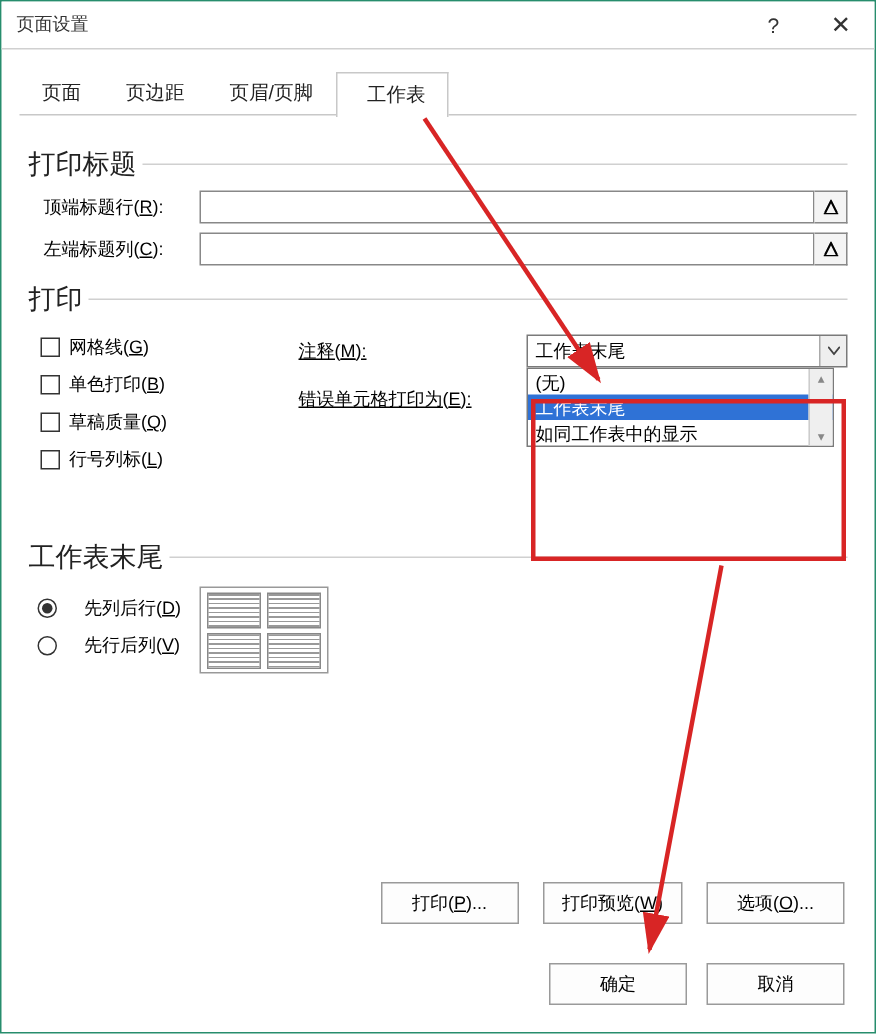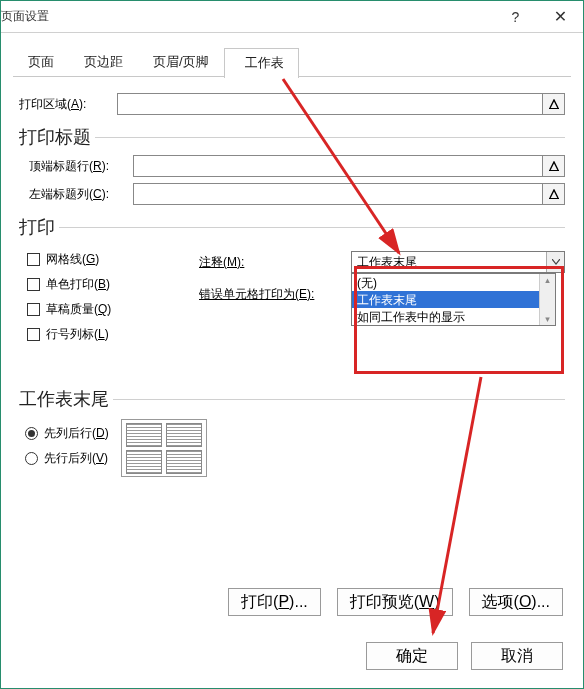--- a/index.html
+++ b/index.html
@@ -16,20 +16,21 @@
     background: #fff;
     position: relative;
     overflow: hidden;
   }
   .titlebar {
     height: 32px;
     background: #fff;
     border-bottom: 1px solid #d0d0d0;
     display: flex;
     align-items: center;
+    padding-left: 10px;
   }
   .titlebar .title { flex: 1; font-size: 12px; color: #333; }
   .tbtn {
     width: 45px; height: 30px;
     display: flex; align-items: center; justify-content: center;
     font-size: 14px; color: #333;
   }
   .tbtn.close { font-size: 16px; }
 
   .tabs {
@@ -144,21 +145,21 @@
     padding: 2px 5px;
     font-size: 12px;
     height: 17px;
     line-height: 15px;
   }
   .dropdown .opt.sel { background: #2f72d6; color: #fff; }
   .dropdown .sb { position:absolute; right:0; top:0; bottom:0; width:16px; background:#efefef; border-left:1px solid #ccc; display:flex; flex-direction:column; justify-content:space-between; align-items:center;}
   .dropdown .sb .a{font-size:9px; color:#888; padding:1px 0;}
 
   .order { display: flex; gap: 12px; padding-left: 6px; margin-top: 6px; }
-  .radios .radio { display: flex; align-items: center; gap: 6px; margin: 8px 0; }
+  .radios .radio { display: flex; align-items: center; gap: 18px; margin: 8px 0; }
   .radio .dot { width:13px;height:13px;border:1px solid #333;border-radius:50%; display:flex;align-items:center;justify-content:center;}
   .radio .dot.on::after{content:"";width:7px;height:7px;background:#333;border-radius:50%;}
   .previewimg {
     width: 86px; height: 58px; border: 1px solid #999; background:#fff; position: relative; margin-top:2px;
   }
   .previewimg .cell{position:absolute;border:1px solid #888;width:36px;height:24px;background:repeating-linear-gradient(#999,#999 1px,#fff 1px,#fff 3px);}
   .previewimg .c1{left:4px;top:3px;}
   .previewimg .c2{left:44px;top:3px;}
   .previewimg .c3{left:4px;top:30px;}
   .previewimg .c4{left:44px;top:30px;}
@@ -169,21 +170,21 @@
     bottom: 72px;
     display: flex;
     gap: 16px;
   }
   .btn {
     min-width: 92px;
     height: 28px;
     border: 1px solid #9a9a9a;
     background: #fdfdfd;
     padding: 0 12px;
-    font-size: 16px;
+    font-size: 12px;
     display: flex; align-items: center; justify-content: center;
   }
 
   .okrow {
     position: absolute;
     right: 20px;
     bottom: 18px;
     display: flex;
     gap: 13px;
   }
@@ -203,32 +204,20 @@
 
   <div class="tabs">
     <div class="tab">页面</div>
     <div class="tab">页边距</div>
     <div class="tab">页眉/页脚</div>
     <div class="tab active">工作表</div>
   </div>
 
   <div class="body">
 
-    <div class="row">
-      <label>打印区域(<span class="u">A</span>):</label>
-      <div class="fieldbox">
-        <input class="text" value="" style="">
-        <div class="collapse-btn">
-          <svg viewBox="0 0 10 10">
-              <path d="M1 9 L5 1 L9 9" fill="none" stroke="#000" stroke-width="1.4"></path>
-              <rect x="0" y="9" width="10" height="1" fill="#000"></rect>
-            </svg>
-        </div>
-      </div>
-    </div>
 
     <div class="group-label">
       <span>打印标题</span>
         <span class="line"></span>
     </div>
     <div class="row indent">
       <label>顶端标题行(<span class="u">R</span>):</label>
       <div class="fieldbox">
         <input class="text" value="" style="">
         <div class="collapse-btn">

